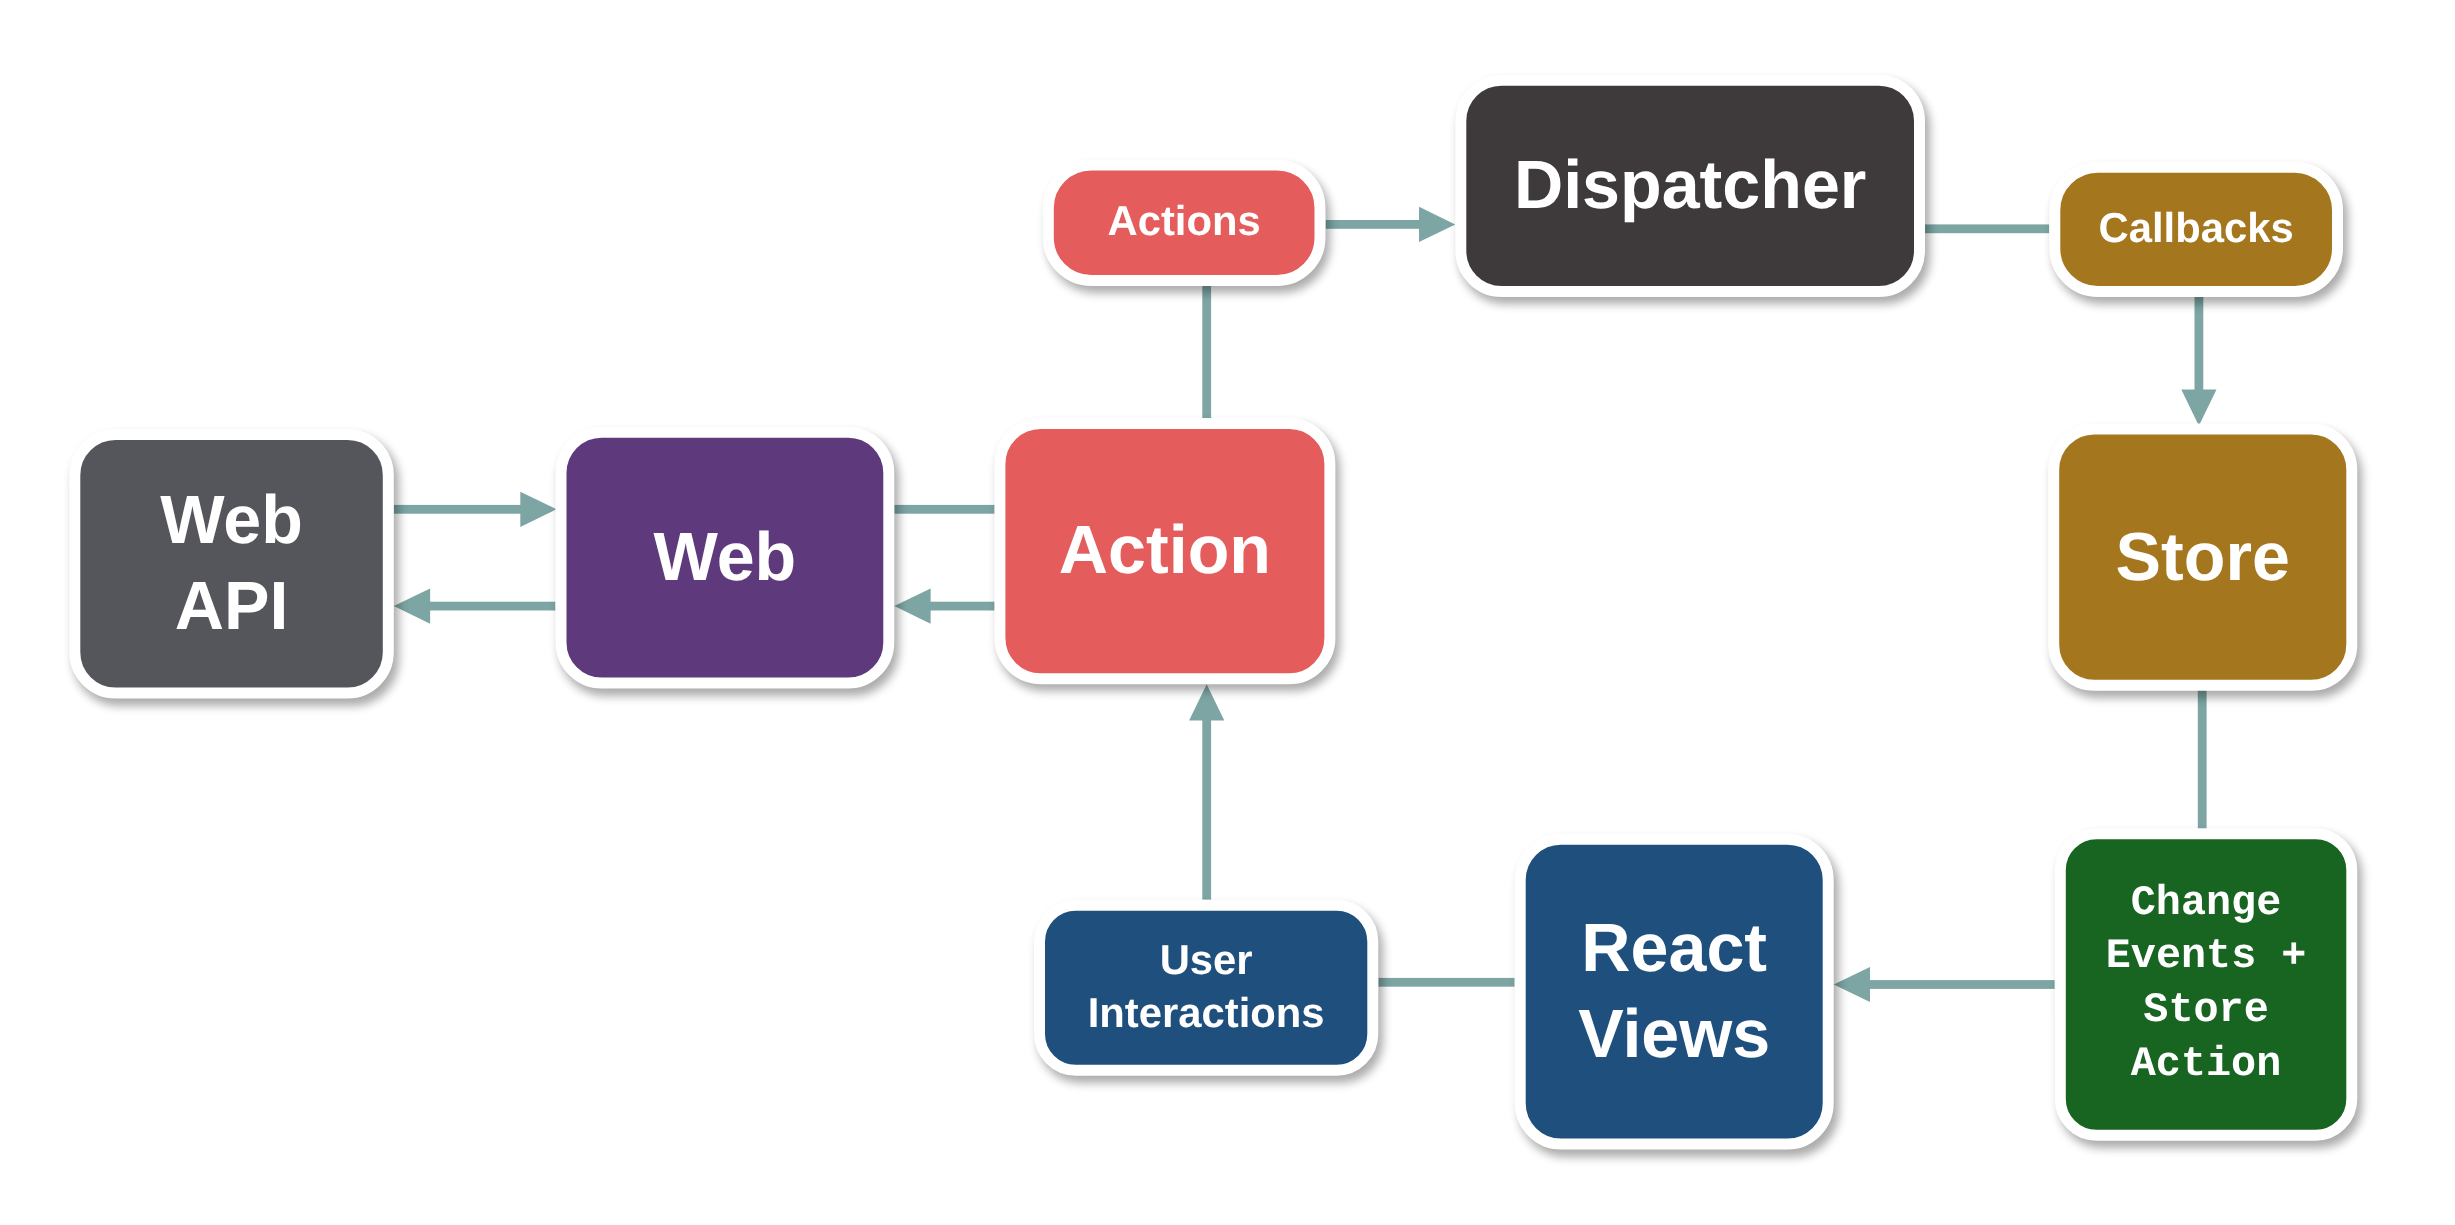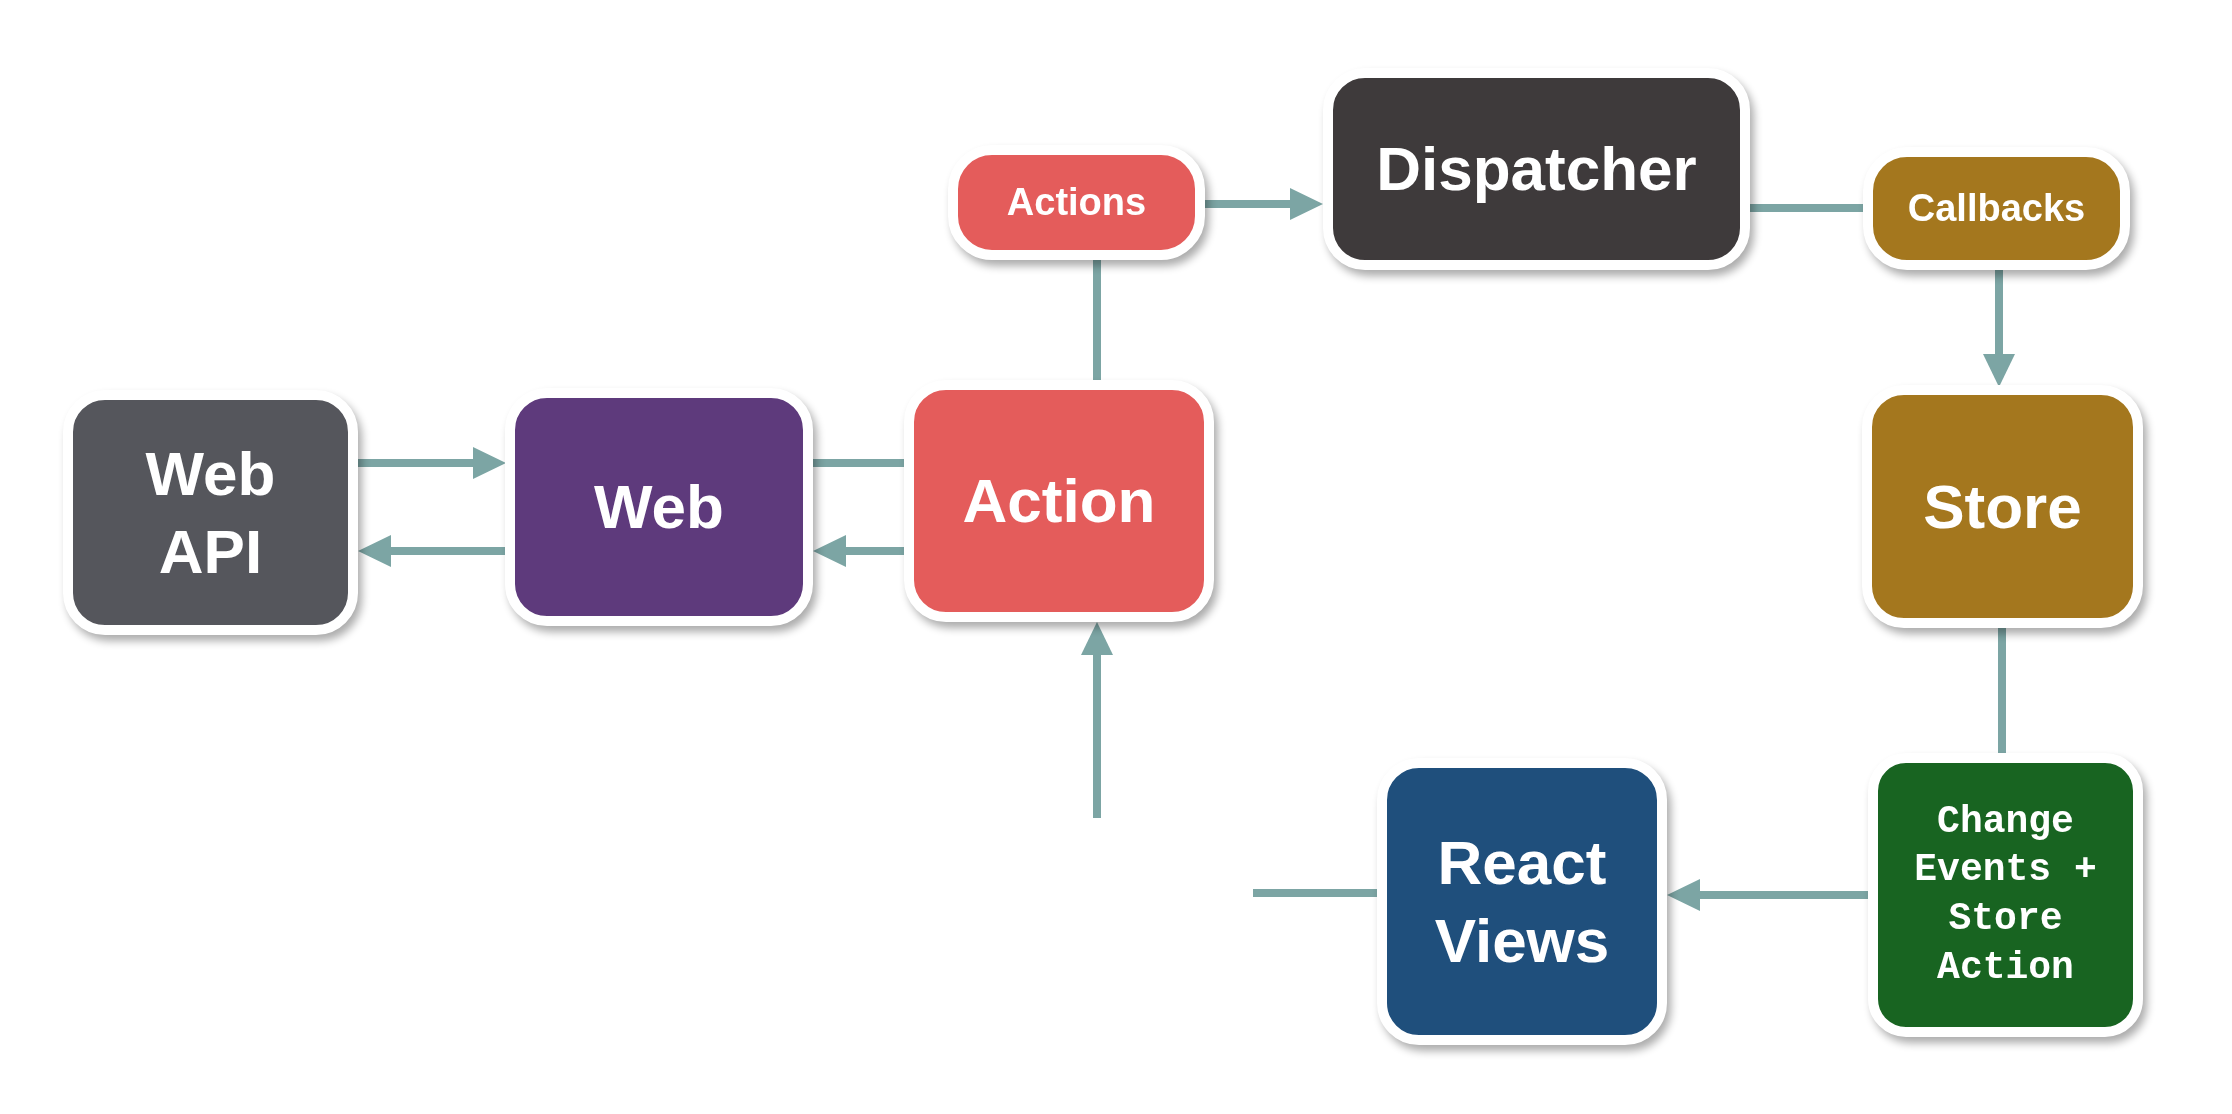--- a/index.html
+++ b/index.html
@@ -142,14 +142,20 @@
     </div>
   </div>
 
   <div class="node big n-react-views">
     <div>
       <span class="line">React</span>
       <span class="line">Views</span>
     </div>
   </div>
 
+  <div class="node small n-user-interactions">
+    <div>
+      <span class="line">User</span>
+      <span class="line">Interactions</span>
+    </div>
+  </div>
 
 </div>
 
 </body></html>

